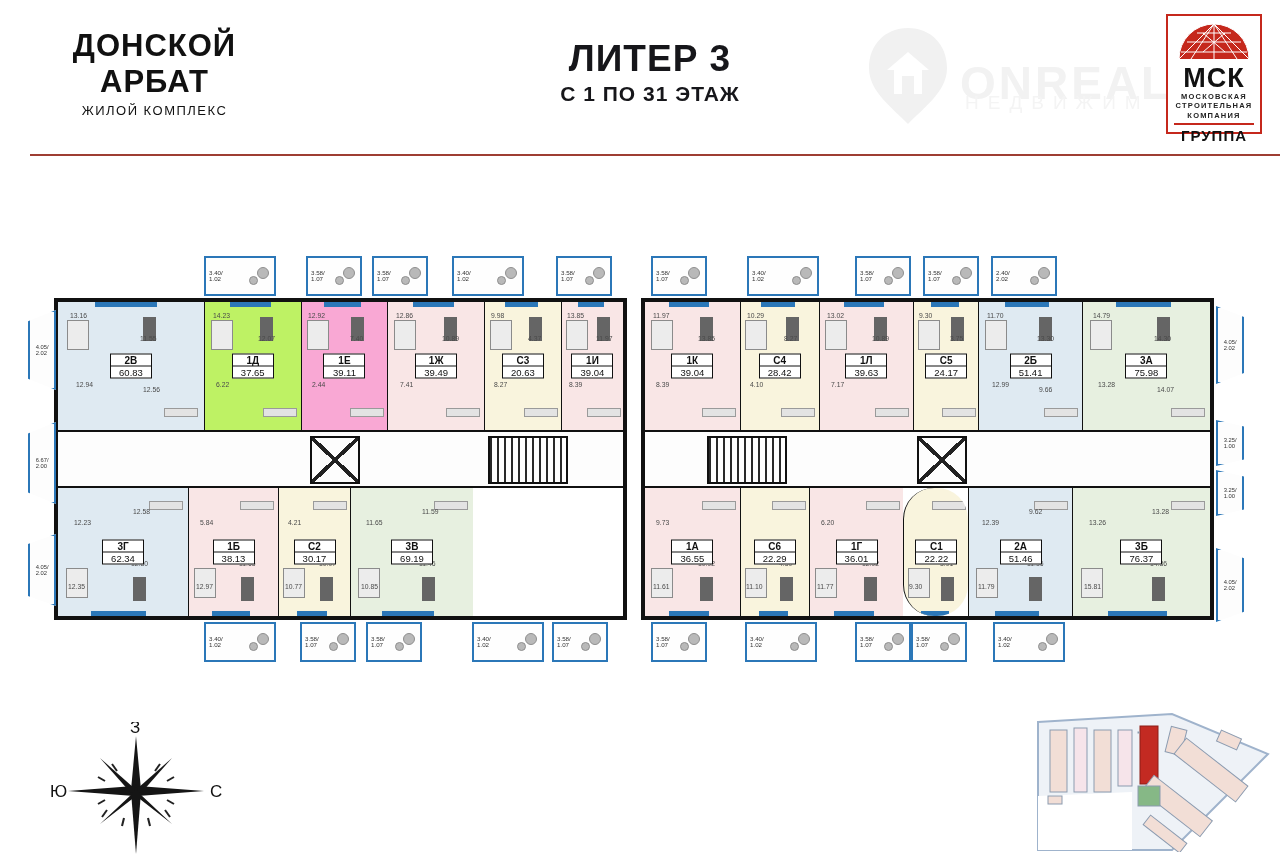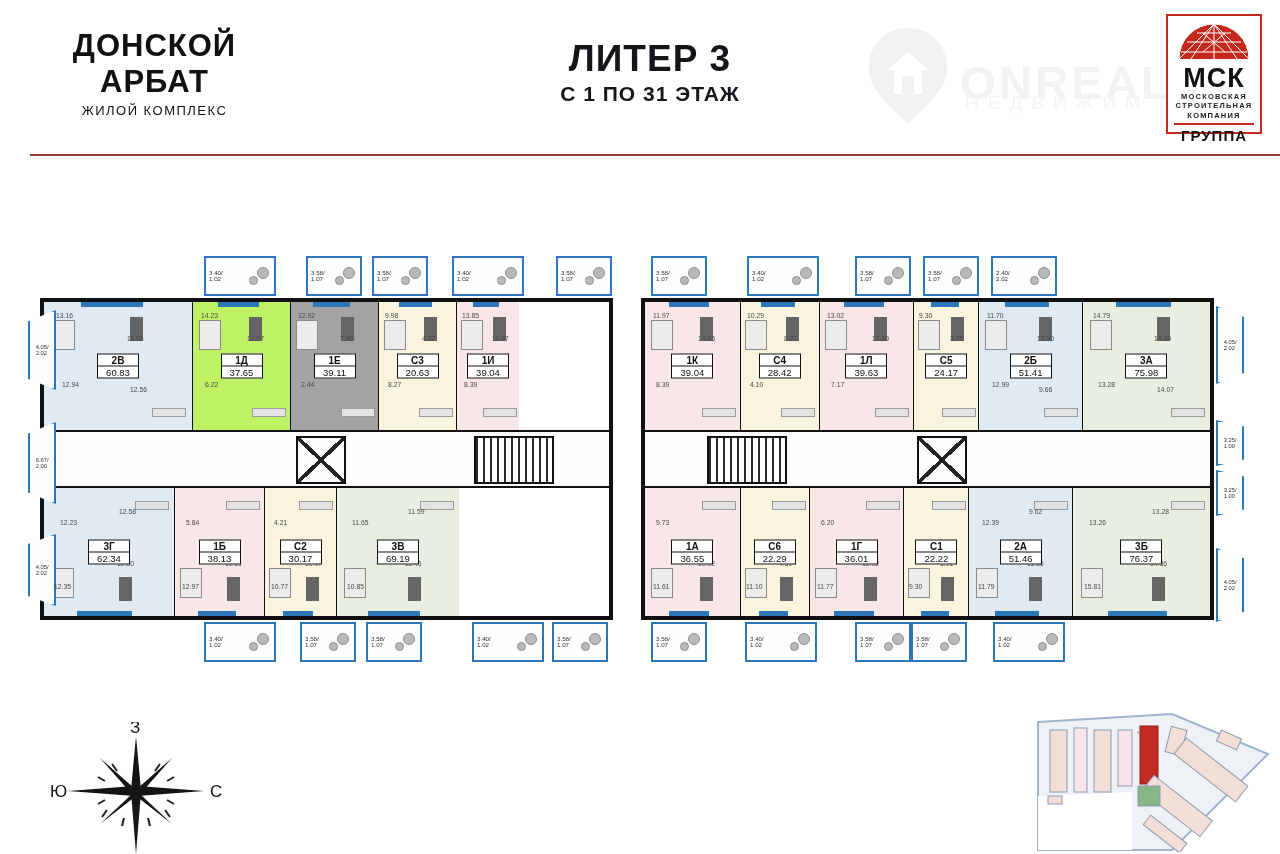--- a/index.html
+++ b/index.html
@@ -27,21 +27,21 @@
          background:#fff; z-index:2; text-align:center; padding-top:4px; }
   #msk .abbr { font-size:27px; font-weight:bold; letter-spacing:1px; line-height:1; margin-top:1px; }
   #msk .sline { font-size:7.5px; letter-spacing:1.2px; line-height:1.25; color:#222; font-weight:bold; }
   #msk .group { font-size:15px; font-weight:bold; letter-spacing:1px; border-top:2px solid #c5281c;
                 margin:3px 6px 0 6px; padding-top:2px; }
 
   
   #plan { position:absolute; left:28px; top:252px; width:1222px; height:414px; }
   .wing { position:absolute; top:46px; height:322px; width:573px; background:#fff;
           border:4px solid #111; }
-  #wing-left  { left:12px; }
+  #wing-left  { left:26px; }
   #wing-right { left:613px; }
   .row-units { position:relative; display:flex; width:100%; height:128px; }
   .corridor  { position:relative; width:100%; height:58px; background:#fdfdfd;
                border-top:2px solid #111; border-bottom:2px solid #111; }
   .unit { position:relative; border-left:1.5px solid #111; overflow:hidden; }
   .unit:first-child { border-left:none; }
   .ulabel { position:absolute; left:50%; top:50%; transform:translate(-50%,-50%);
             background:#fff; border:1.5px solid #111; text-align:center; min-width:42px; z-index:3; }
   .ulabel .code { font-size:10px; font-weight:bold; border-bottom:1.2px solid #111; padding:0 5px; }
   .ulabel .area { font-size:9.5px; padding:0 5px; }
@@ -154,29 +154,42 @@
               <div class="code">1Д</div>
               <div class="area">37.65</div>
             </div>
             <span class="rnum" style="left: 8%; top: 8%;">14.23</span>
             <span class="rnum" style="left: 56%; top: 26%;">12.07</span>
             <span class="rnum" style="left: 12%; top: 62%;">6.22</span>
             <div class="hint-bed" style="left: 6%; top: 14%;"></div>
             <div class="hint-table" style="left: 58%; top: 12%;"></div>
             <div class="hint-kit" style="right: 4%; bottom: 10%;"></div>
           </div>
-          <div class="unit" style="width: 88px; background: #a3a3a3;">
+          <div class="unit" style="width: 88px; background: #f9a8d4;">
             <div class="win" style="width: 37px; left: 22px; top: 0px;"></div>
             <div class="ulabel">
               <div class="code">1Е</div>
               <div class="area">39.11</div>
             </div>
             <span class="rnum" style="left: 8%; top: 8%;">12.92</span>
             <span class="rnum" style="left: 56%; top: 26%;">7.40</span>
             <span class="rnum" style="left: 12%; top: 62%;">2.44</span>
+            <div class="hint-bed" style="left: 6%; top: 14%;"></div>
+            <div class="hint-table" style="left: 58%; top: 12%;"></div>
+            <div class="hint-kit" style="right: 4%; bottom: 10%;"></div>
+          </div>
+          <div class="unit" style="width: 98px; background: rgb(249, 230, 230);">
+            <div class="win" style="width: 41px; left: 25px; top: 0px;"></div>
+            <div class="ulabel">
+              <div class="code">1Ж</div>
+              <div class="area">39.49</div>
+            </div>
+            <span class="rnum" style="left: 8%; top: 8%;">12.86</span>
+            <span class="rnum" style="left: 56%; top: 26%;">10.89</span>
+            <span class="rnum" style="left: 12%; top: 62%;">7.41</span>
             <div class="hint-bed" style="left: 6%; top: 14%;"></div>
             <div class="hint-table" style="left: 58%; top: 12%;"></div>
             <div class="hint-kit" style="right: 4%; bottom: 10%;"></div>
           </div>
           <div class="unit" style="width: 78px; background: rgb(249, 244, 221);">
             <div class="win" style="width: 33px; left: 20px; top: 0px;"></div>
             <div class="ulabel">
               <div class="code">С3</div>
               <div class="area">20.63</div>
             </div>
@@ -380,21 +393,21 @@
               <div class="code">1Г</div>
               <div class="area">36.01</div>
             </div>
             <span class="rnum" style="left: 8%; top: 74%;">11.77</span>
             <span class="rnum" style="left: 56%; top: 56%;">12.92</span>
             <span class="rnum" style="left: 12%; top: 24%;">6.20</span>
             <div class="hint-bed" style="left: 6%; bottom: 14%;"></div>
             <div class="hint-table" style="left: 58%; bottom: 12%;"></div>
             <div class="hint-kit" style="right: 4%; top: 10%;"></div>
           </div>
-          <div class="unit" style="width: 66px; background: rgb(249, 244, 221);">
+          <div class="unit" style="width: 66px; background: rgb(249, 244, 221); border-radius: 31px;">
             <div class="win" style="width: 28px; left: 17px; bottom: 0px;"></div>
             <div class="ulabel">
               <div class="code">С1</div>
               <div class="area">22.22</div>
             </div>
             <span class="rnum" style="left: 8%; top: 74%;">9.30</span>
             <span class="rnum" style="left: 56%; top: 56%;">3.91</span>
             <div class="hint-bed" style="left: 6%; bottom: 14%;"></div>
             <div class="hint-table" style="left: 58%; bottom: 12%;"></div>
             <div class="hint-kit" style="right: 4%; top: 10%;"></div>

